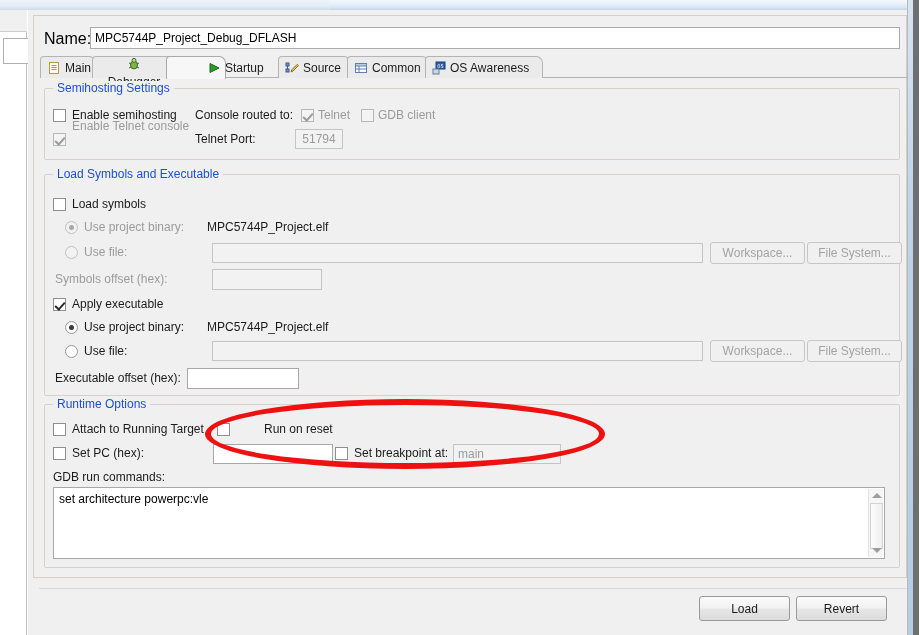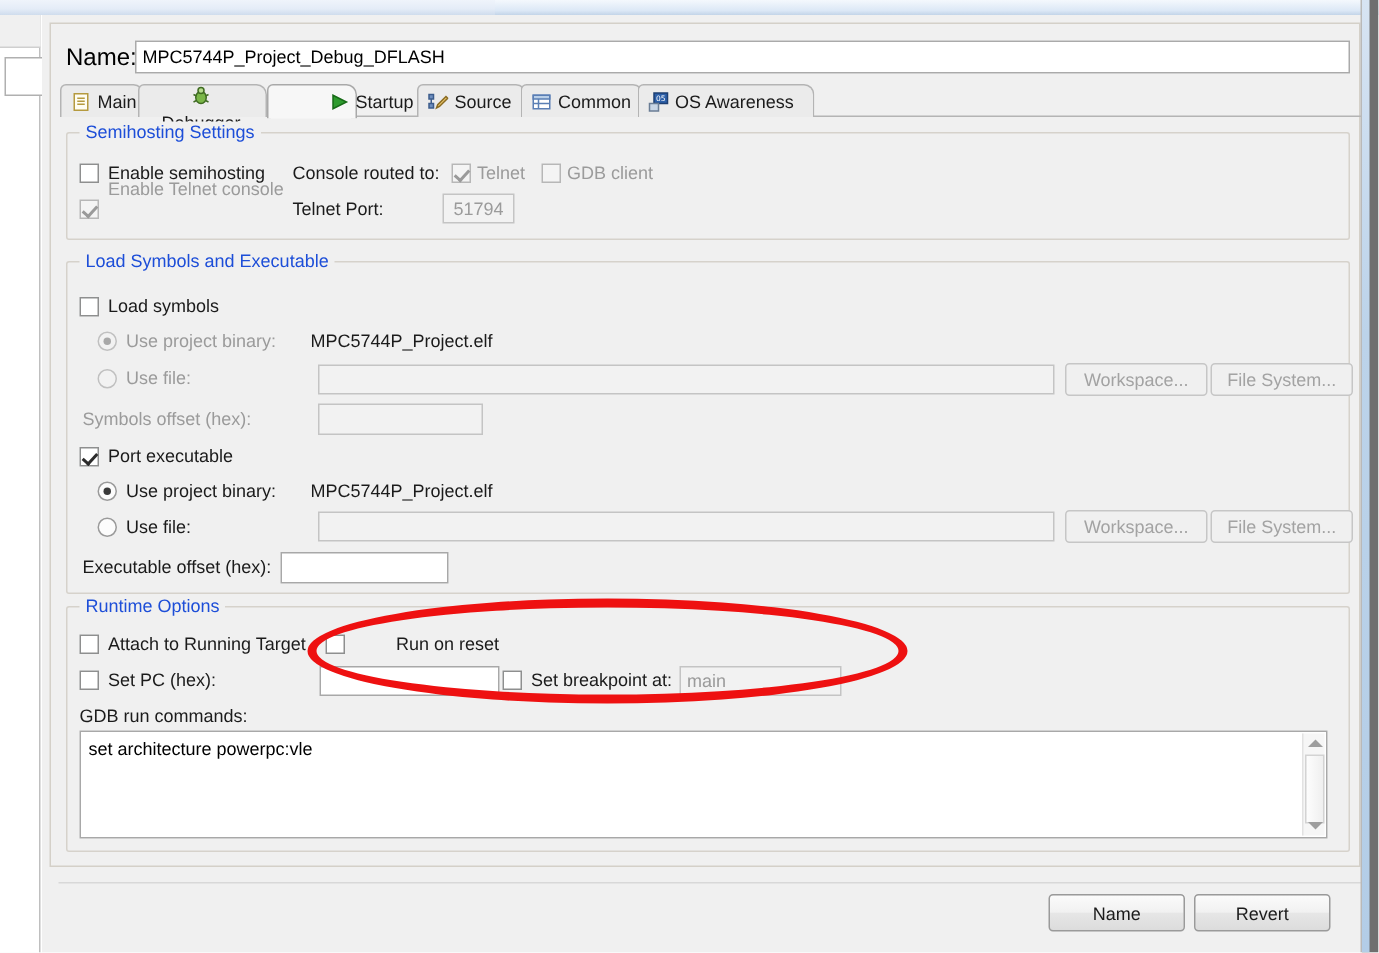--- a/index.html
+++ b/index.html
@@ -264,21 +264,21 @@
                 <circle cx="7" cy="3.4" r="2" fill="#b7dc8e" stroke="#3f6b22"></circle>
                 <line x1="2" y1="6" x2="4" y2="7" stroke="#3f6b22"></line>
                 <line x1="12" y1="6" x2="10" y2="7" stroke="#3f6b22"></line>
                 <line x1="2" y1="11" x2="4" y2="10" stroke="#3f6b22"></line>
                 <line x1="12" y1="11" x2="10" y2="10" stroke="#3f6b22"></line>
               </svg>
           </span>
           <span>Debugger</span>
         </div>
 
-        <div class="tab active" style="left:138px; width:60px;padding-left:40px;">
+        <div class="tab active" style="left:126px; width:60px;padding-left:40px;">
           <span class="tab-icon">
             <svg width="14" height="14" viewBox="0 0 14 14">
                 <polygon points="3,2.5 12,7 3,11.5" fill="#2e9b2e" stroke="#176b17"></polygon>
               </svg>
           </span>
           <span>Startup</span>
         </div>
 
         <div class="tab" style="left:238px; width:73px;">
           <span class="tab-icon">
@@ -348,21 +348,21 @@
         <div class="rb disabled" style="left:20px; top:71px;"></div>
         <span class="lbl dim" style="left:39px; top:70px;">Use file:</span>
         <div class="tf disabled" style="left:167px; top:68px; width:491px; height:20px;"></div>
         <div class="btn disabled" style="left:665px; top:67px; width:95px; height:22px;">Workspace...</div>
         <div class="btn disabled" style="left:762px; top:67px; width:95px; height:22px;">File System...</div>
 
         <span class="lbl dim" style="left:10px; top:97px;">Symbols offset (hex):</span>
         <div class="tf disabled" style="left:167px; top:94px; width:110px; height:21px;"></div>
 
         <div class="cb checked" style="left:8px; top:123px;"></div>
-        <span class="lbl" style="left:27px; top:122px;">Port executable</span>
+        <span class="lbl" style="left:27px; top:122px;">Apply executable</span>
 
         <div class="rb selected" style="left:20px; top:146px;"></div>
         <span class="lbl" style="left:39px; top:145px;">Use project binary:</span>
         <span class="lbl" style="left:162px; top:145px;">MPC5744P_Project.elf</span>
 
         <div class="rb" style="left:20px; top:170px;"></div>
         <span class="lbl" style="left:39px; top:169px;">Use file:</span>
         <div class="tf disabled" style="left:167px; top:166px; width:491px; height:20px;"></div>
         <div class="btn disabled" style="left:665px; top:165px; width:95px; height:22px;">Workspace...</div>
         <div class="btn disabled" style="left:762px; top:165px; width:95px; height:22px;">File System...</div>
@@ -396,21 +396,21 @@
             <div class="sb-arrow sb-up"></div>
             <div class="sb-thumb"></div>
             <div class="sb-arrow sb-down"></div>
           </div>
         </div>
       </div>
 
       <div class="btnbar-sep"></div>
     </div>
 
-    <div class="btn" style="left:671px; top:586px; width:91px; height:25px;">Name</div>
+    <div class="btn" style="left:671px; top:586px; width:91px; height:25px;">Load</div>
     <div class="btn" style="left:768px; top:586px; width:91px; height:25px;">Revert</div>
   </div>
 
   <div class="win-right-line"></div>
   <div class="win-right-border"></div>
   <div class="win-right-inner"></div>
 
   <div class="annot" style="left:205px; top:399px; width:400px; height:70px;"></div>
 
 </div>

